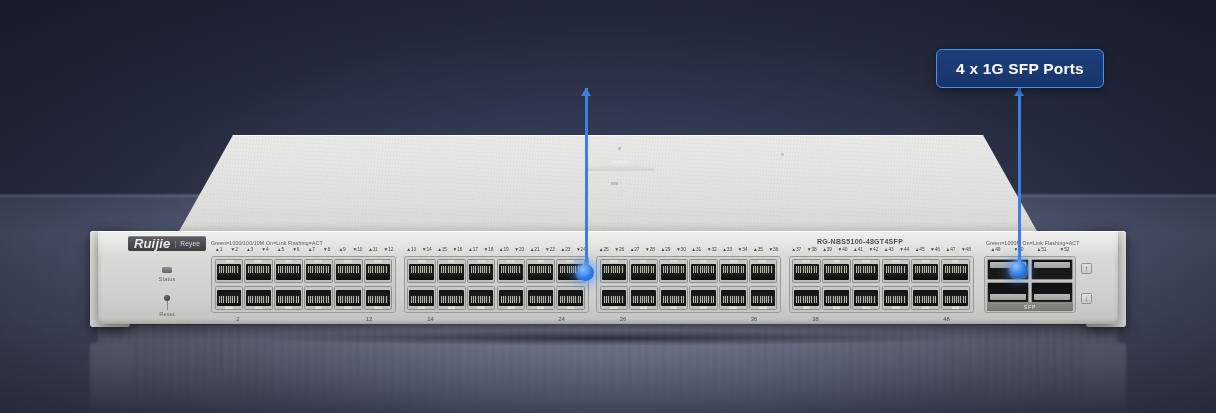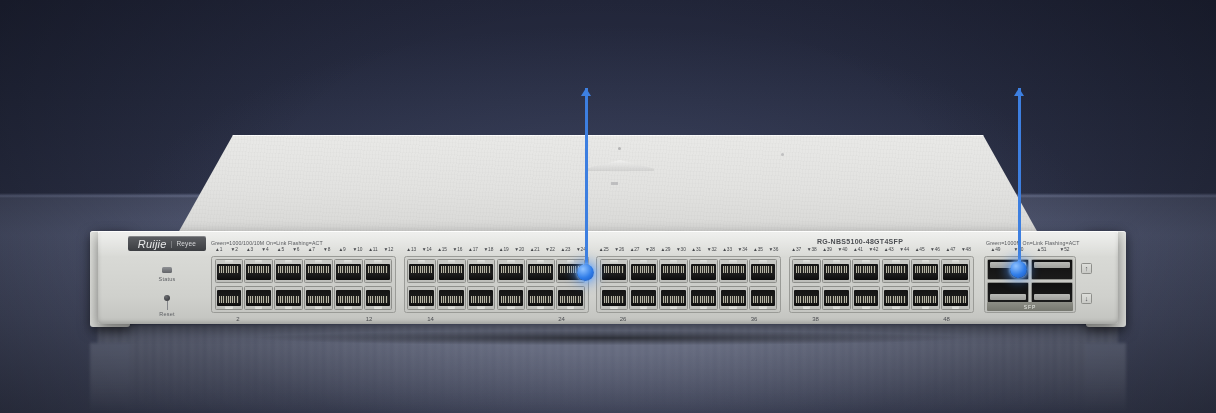--- a/index.html
+++ b/index.html
@@ -147,21 +147,21 @@
 
   
   .logo-plate {
     position:absolute; left:50px; top:101px; width:78px; height:15px;
     background:linear-gradient(180deg,#5d5f63 0%, #3c3e42 100%);
     border-radius:2px;
     display:flex; align-items:center; justify-content:center; gap:4px;
     box-shadow:inset 0 1px 0 rgba(255,255,255,0.25);
   }
   .logo-brand {
-    color:#e8e9ea; font-size:11px; font-weight:normal; font-style:italic; letter-spacing:0.2px;
+    color:#e8e9ea; font-size:13px; font-weight:bold; font-style:italic; letter-spacing:0.2px;
   }
   .logo-sep { color:#9a9c9f; font-size:7px; }
   .logo-sub { color:#d7d8da; font-size:6.5px; letter-spacing:0.2px; }
 
   .led-status {
     position:absolute; left:84px; top:132px; width:10px; height:6px;
     background:linear-gradient(180deg,#8e9094,#636569);
     border-radius:1.5px;
   }
   .lbl-status {
@@ -760,17 +760,18 @@
       <div class="sfp-caption">SFP</div>
     </div>
 
     <div class="edge-btn" id="edge-btn-up">↑</div>
     <div class="edge-btn" id="edge-btn-dn">↓</div>
   </div>
 
   <div class="leader" id="leader-ports"></div>
   <div class="pulse-dot" id="dot-ports"></div>
 
+  <div class="callout" id="callout-sfp">4 x 1G SFP Ports</div>
   <div class="leader" id="leader-sfp"></div>
   <div class="pulse-dot" id="dot-sfp"></div>
 
   <div class="vignette"></div>
 </div>
 
 </body></html>

